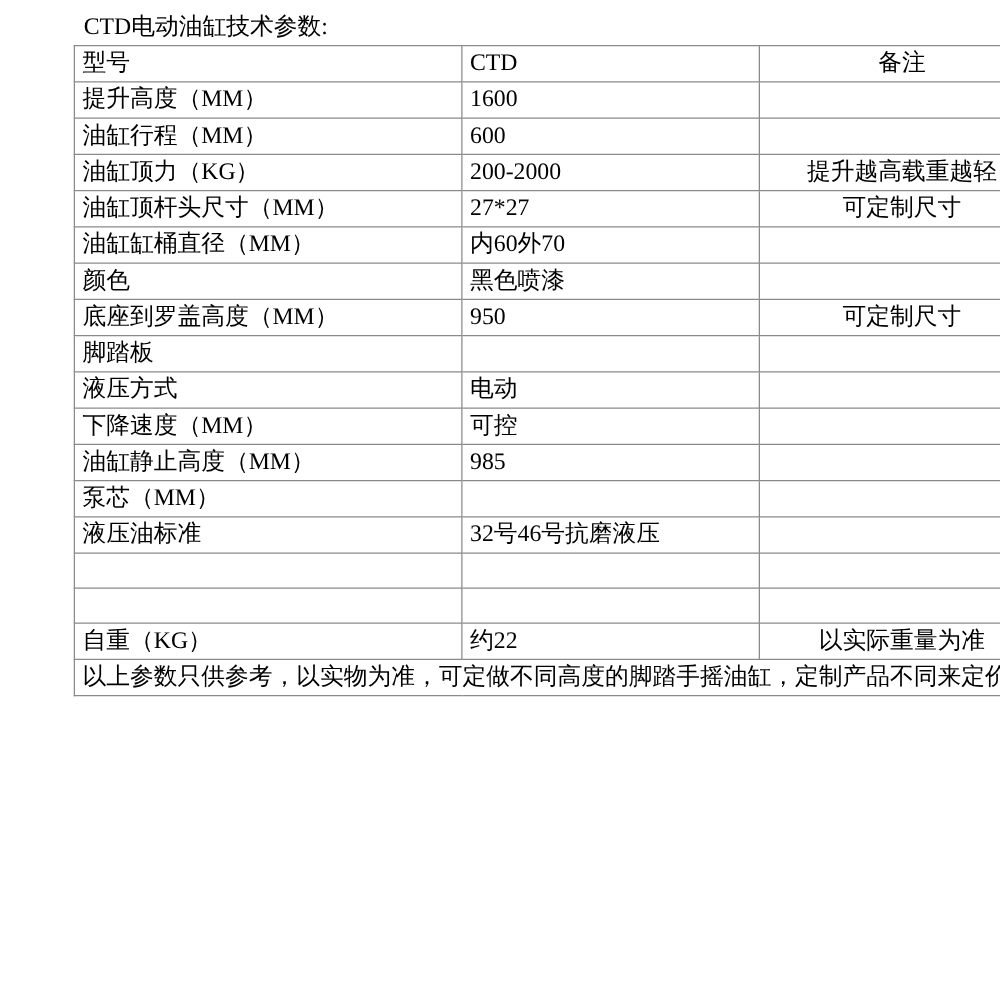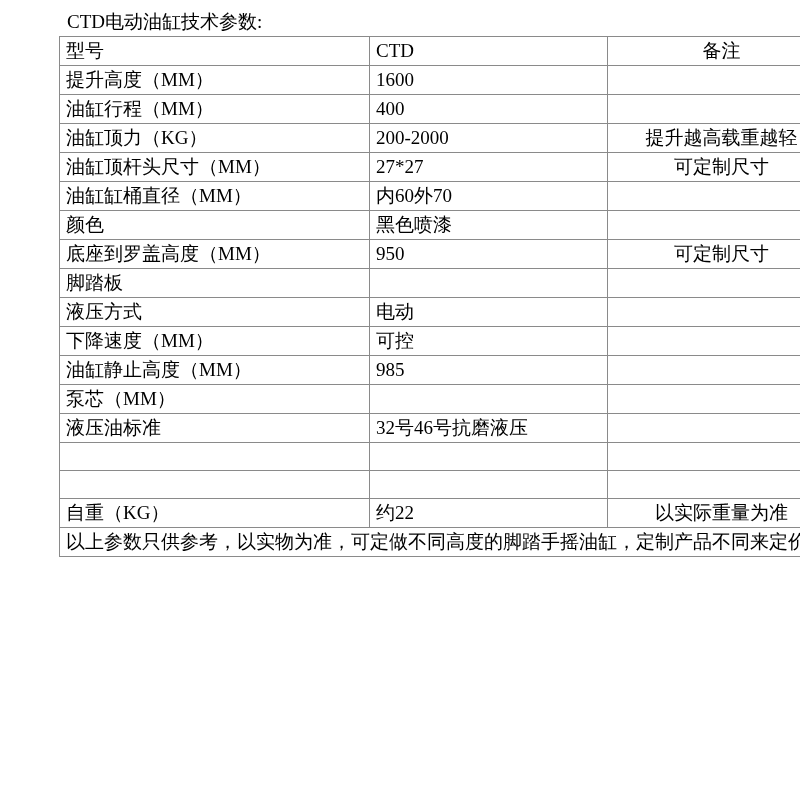--- a/index.html
+++ b/index.html
@@ -83,21 +83,21 @@
         <td class="note">备注</td>
       </tr>
 
       <tr>
         <td class="label">提升高度（MM）</td>
         <td class="value">1600</td>
         <td class="note"></td>
       </tr>
       <tr>
         <td class="label">油缸行程（MM）</td>
-        <td class="value">400</td>
+        <td class="value">600</td>
         <td class="note"></td>
       </tr>
       <tr>
         <td class="label">油缸顶力（KG）</td>
         <td class="value">200-2000</td>
         <td class="note">提升越高载重越轻</td>
       </tr>
       <tr>
         <td class="label">油缸顶杆头尺寸（MM）</td>
         <td class="value">27*27</td>

